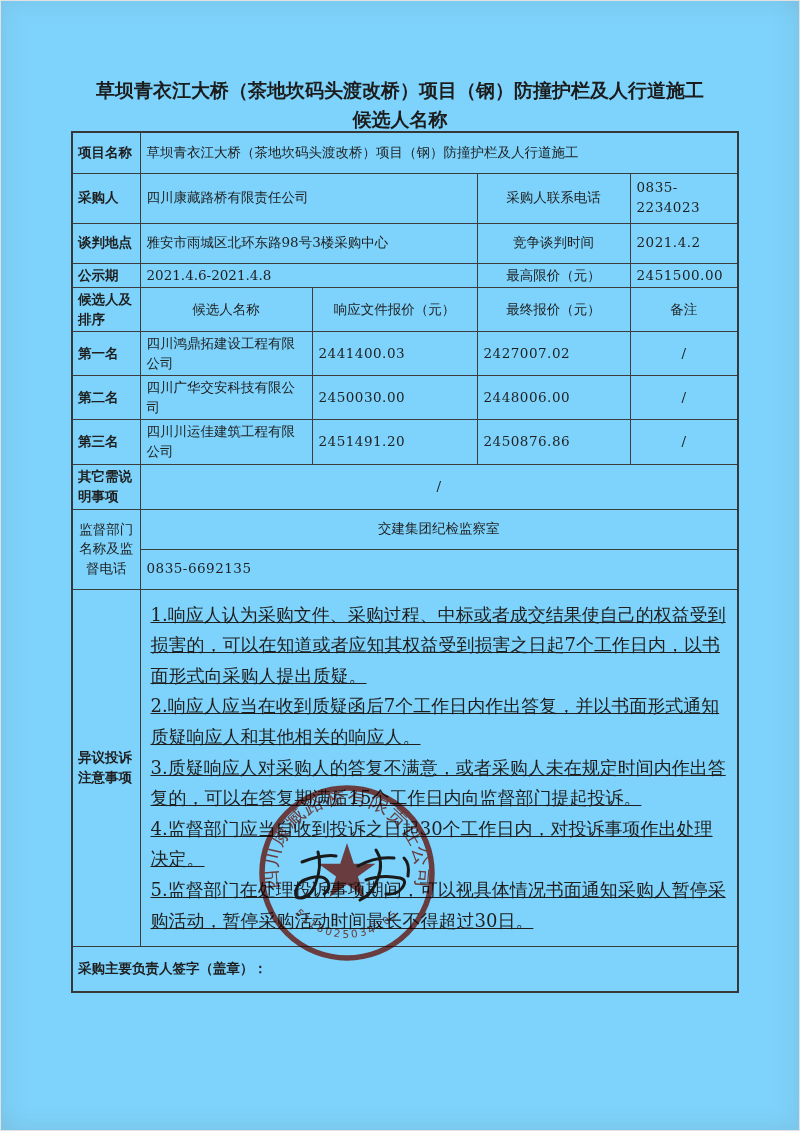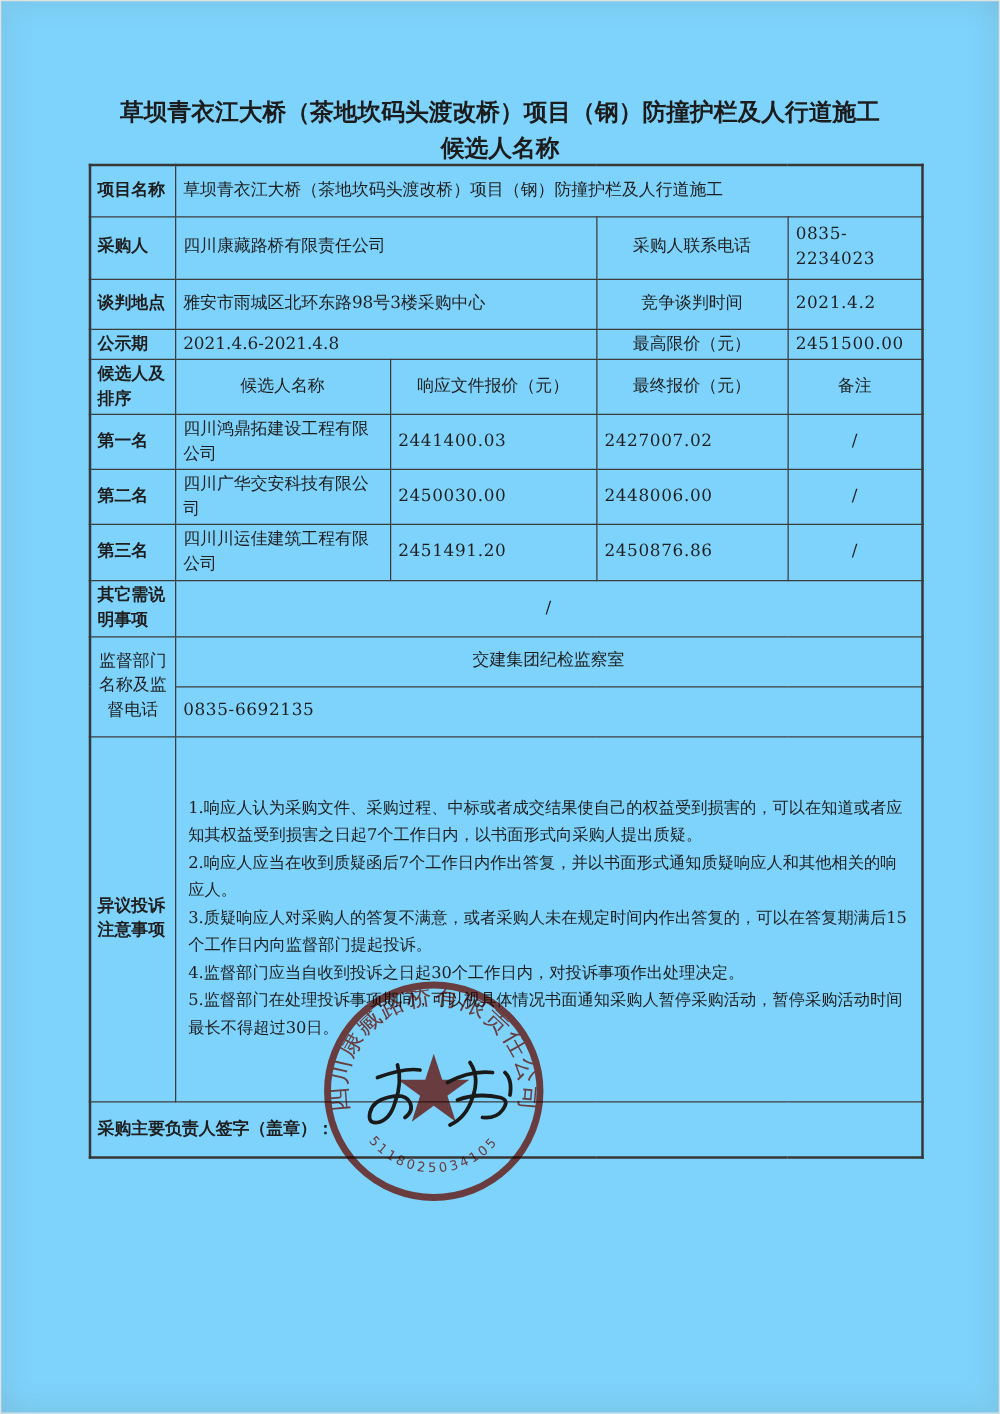--- a/index.html
+++ b/index.html
@@ -27,21 +27,21 @@
   td {
     border:1.6px solid #3c3c3c;
     font-size:13.5px; line-height:1.45;
     padding:2px 6px; vertical-align:middle;
     overflow:hidden; color:#1f1f1f;
   }
   td.lab { padding-left:5px;font-weight:bold; }
   td.cen { text-align:center; }
   td.num { text-align:left; letter-spacing:0.5px; }
   .objection-cell { vertical-align:middle; padding:10px 10px; }
-  .objection-cell p { margin:0; font-size:13px; line-height:1.7; text-align:left; }
+  .objection-cell p { margin:0; font-size:18px; line-height:1.7; text-align:left;text-decoration:underline; }
   .stamp {
     position:absolute; left:252px; top:778px; width:190px; height:190px;
     z-index:4; mix-blend-mode:multiply; opacity:0.92; pointer-events:none;
   }
   .signature {
     position:absolute; left:288px; top:840px; width:150px; height:72px;
     z-index:6; pointer-events:none;
   }
 </style>
 </head>

